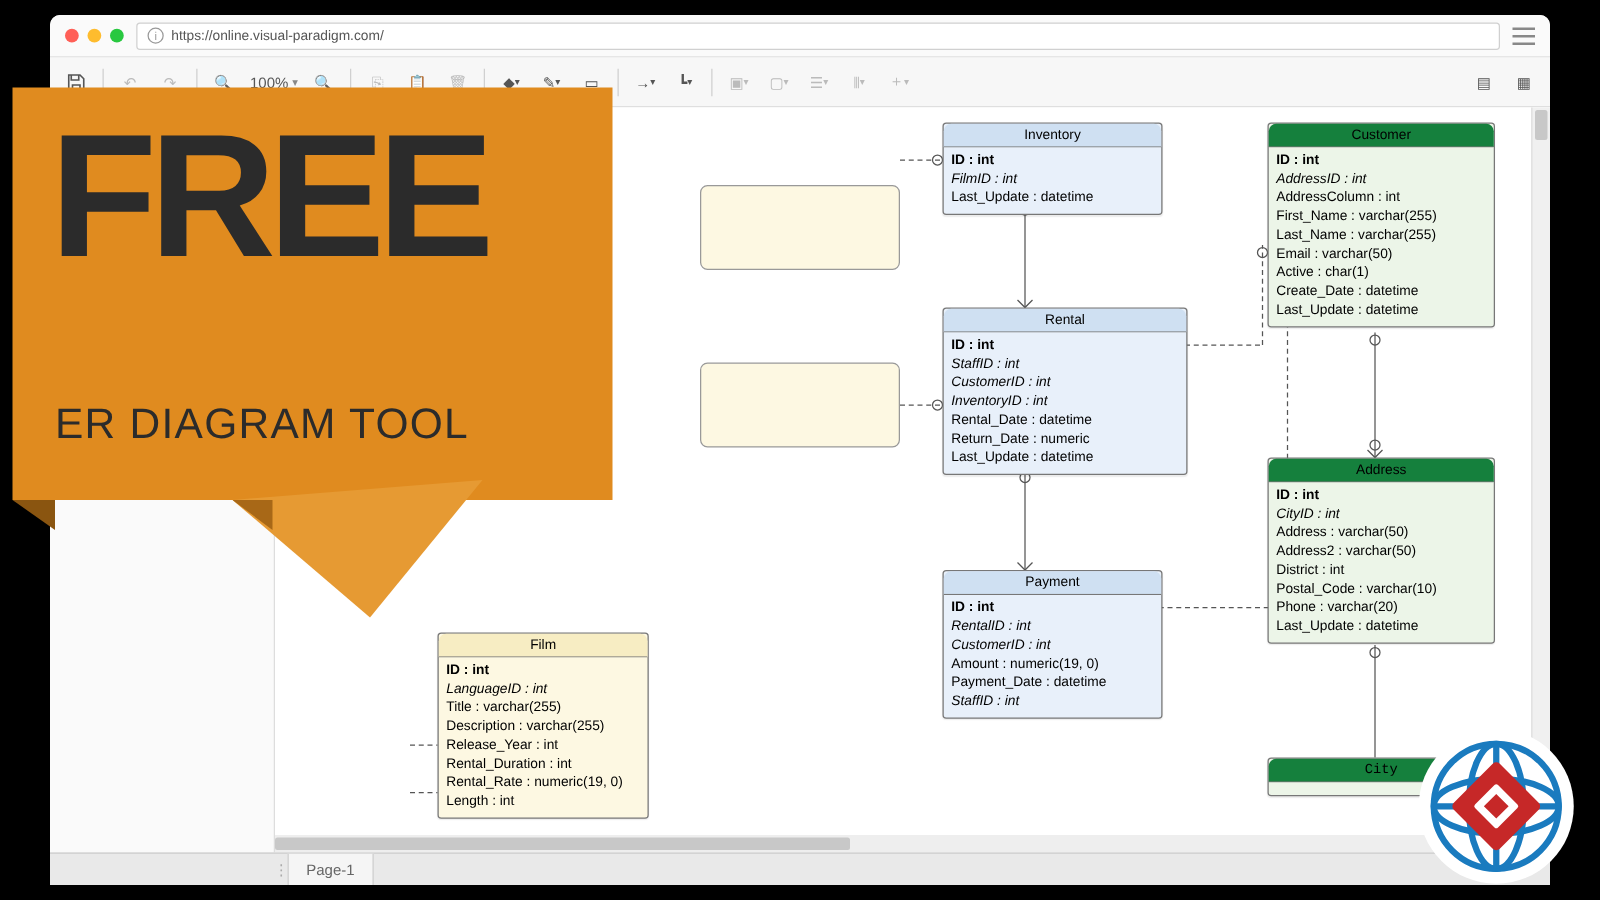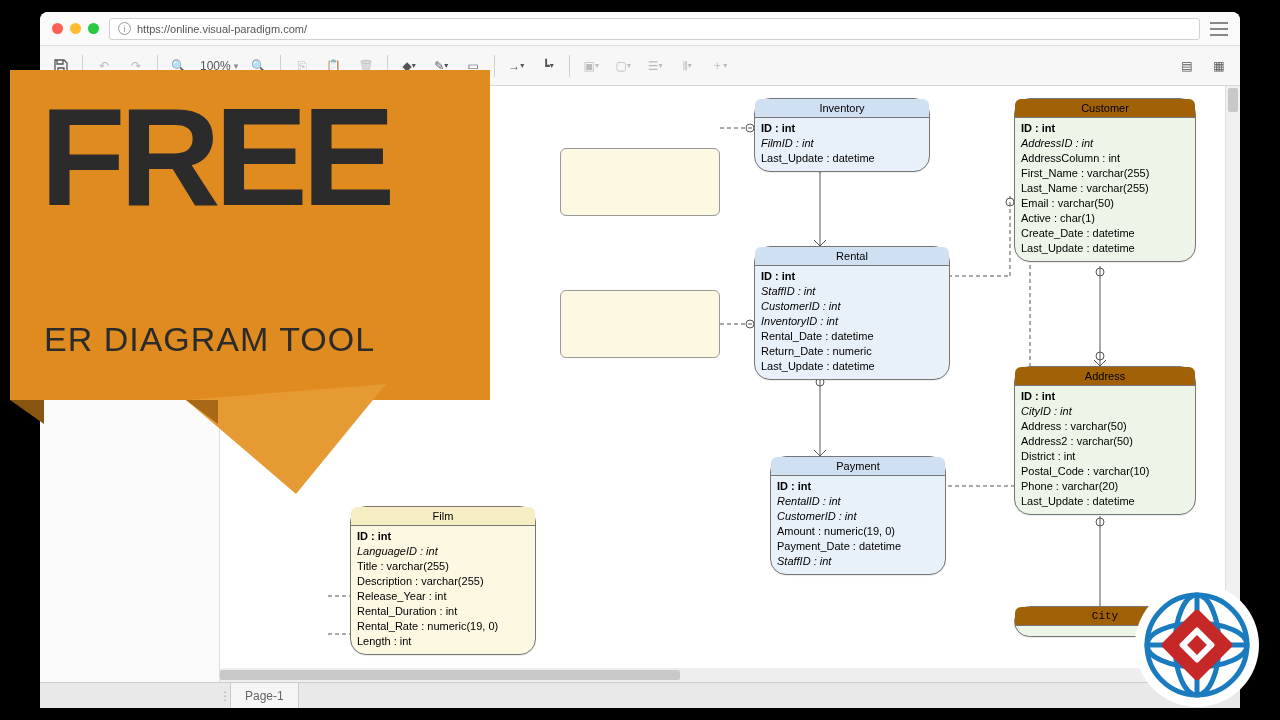--- a/index.html
+++ b/index.html
@@ -33,28 +33,28 @@
   .canvas-wrap { flex: 1; position: relative; background: #fff; }
   .canvas { position: absolute; inset: 0; overflow: hidden; background: #fff; }
   .vscroll { position: absolute; right: 0; top: 0; bottom: 0; width: 15px; background: #f0f0f0; border-left: 1px solid #ddd; }
   .vscroll .thumb { position: absolute; left: 2px; right: 2px; top: 2px; height: 24px; background: #c8c8c8; border-radius: 2px; }
   .tabs { position: absolute; left: 0; right: 0; bottom: 0; height: 26px; background: #e9e9e9; border-top: 1px solid #ccc; display: flex; align-items: center; }
   .tabs .handle { width: 10px; height: 100%; display: flex; align-items: center; justify-content: center; color: #aaa; }
   .tabs .page { padding: 0 14px; height: 100%; display: flex; align-items: center; font-size: 12px; color: #666; background: #f5f5f5; border-right: 1px solid #ccc; border-left: 1px solid #ccc; }
   .hscroll-track { position: absolute; left: 180px; right: 15px; bottom: 26px; height: 14px; background: #eee; }
   .hscroll-thumb { position: absolute; left: 0; width: 460px; top: 2px; bottom: 2px; background: #c8c8c8; border-radius: 2px; }
   
-  .entity { position: absolute; border: 1px solid #777; border-radius: 16px; background: #fff; font-size: 11px; box-shadow: 0 1px 1px rgba(0,0,0,0.08); }
+  .entity { position: absolute; border: 1px solid #777; border-radius: 3px; background: #fff; font-size: 11px; box-shadow: 0 1px 1px rgba(0,0,0,0.08); }
   .entity .ehdr { text-align: center; padding: 3px 0; border-bottom: 1px solid #777; border-radius: 6px 6px 0 0; font-size: 11px; }
   .entity .ebody { padding: 3px 6px 5px 6px; }
   .entity .attr { white-space: nowrap; line-height: 15px; }
   .attr.pk { font-weight: bold; }
   .attr.fk { font-style: italic; }
   .blue .ehdr { background: #cfe0f2; } .blue { background: #e8f0fa; }
-  .green .ehdr { background: #a16207; text-align: center; } .green { background: #ecf5e8; }
+  .green .ehdr { background: #15803d; text-align: center; } .green { background: #ecf5e8; }
   .yellow .ehdr { background: #f7edc3; } .yellow { background: #fdf8e2; }
   .part-yellow { position: absolute; background: #fdf8e2; border: 1px solid #999; border-radius: 6px; }
   
   svg.connectors { position: absolute; inset: 0; pointer-events: none; }
   svg.connectors line, svg.connectors path, svg.connectors circle { stroke: #555; stroke-width: 1; fill: none; }
   svg.connectors .dashed { stroke-dasharray: 4 3; }
   
   .banner { position: absolute; left: 10px; top: 70px; width: 520px; height: 420px; pointer-events: none; }
   .banner .plate { position: absolute; left: 0; top: 0; width: 480px; height: 330px; background: #e08b1f; }
   .banner .big { position: absolute; left: 30px; top: 6px; font-size: 140px; font-weight: 800; letter-spacing: -6px; color: #2b2b2b; font-family: "Arial Black", Arial, sans-serif; }
@@ -199,21 +199,21 @@
               <div class="attr pk">ID : int</div>
               <div class="attr fk">StaffID : int</div>
               <div class="attr fk">CustomerID : int</div>
               <div class="attr fk">InventoryID : int</div>
               <div class="attr">Rental_Date : datetime</div>
               <div class="attr">Return_Date : numeric</div>
               <div class="attr">Last_Update : datetime</div>
             </div>
         </div>
 
-        <div class="entity blue" style="left:534px; top:370px; width:176px;margin-left:16px;">
+        <div class="entity blue" style="left:534px; top:370px; width:176px;">
           <div class="ehdr">Payment</div>
           <div class="ebody">
               <div class="attr pk">ID : int</div>
               <div class="attr fk">RentalID : int</div>
               <div class="attr fk">CustomerID : int</div>
               <div class="attr">Amount : numeric(19, 0)</div>
               <div class="attr">Payment_Date : datetime</div>
               <div class="attr fk">StaffID : int</div>
             </div>
         </div>
@@ -245,21 +245,21 @@
               <div class="attr">Phone : varchar(20)</div>
               <div class="attr">Last_Update : datetime</div>
             </div>
         </div>
 
         <div class="entity green" style="left:794px; top:520px; width:182px;font-family:Liberation Mono, monospace;">
           <div class="ehdr">City</div>
           <div class="ebody" style="min-height:10px;"></div>
         </div>
 
-        <div class="entity yellow" style="left:130px; top:420px; width:186px;">
+        <div class="entity yellow" style="left:130px; top:420px; width:169px;">
           <div class="ehdr">Film</div>
           <div class="ebody">
               <div class="attr pk">ID : int</div>
               <div class="attr fk">LanguageID : int</div>
               <div class="attr">Title : varchar(255)</div>
               <div class="attr">Description : varchar(255)</div>
               <div class="attr">Release_Year : int</div>
               <div class="attr">Rental_Duration : int</div>
               <div class="attr">Rental_Rate : numeric(19, 0)</div>
               <div class="attr">Length : int</div>

